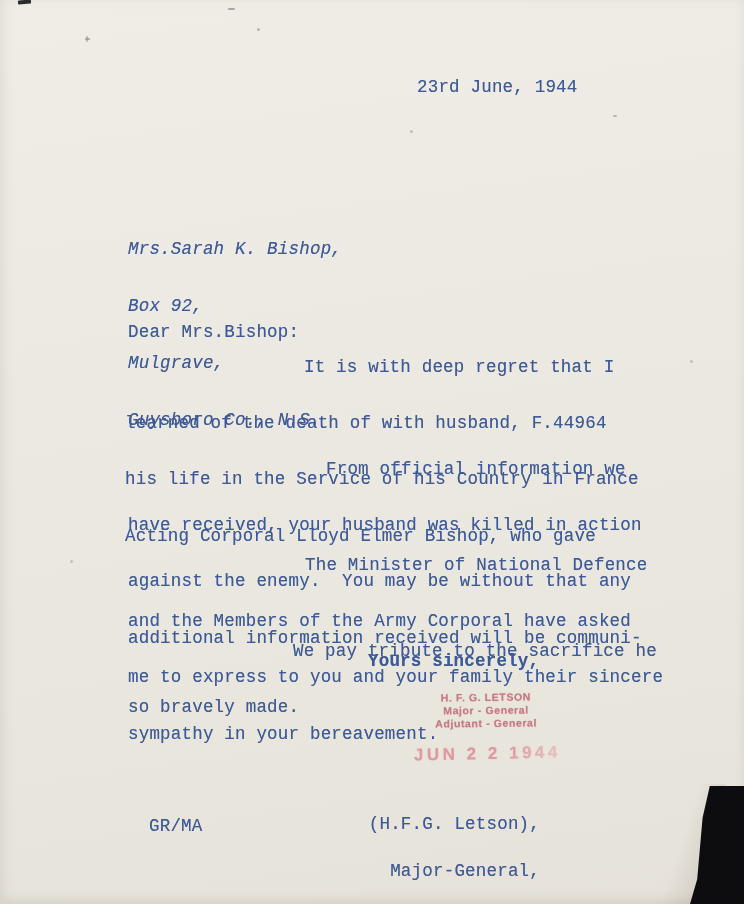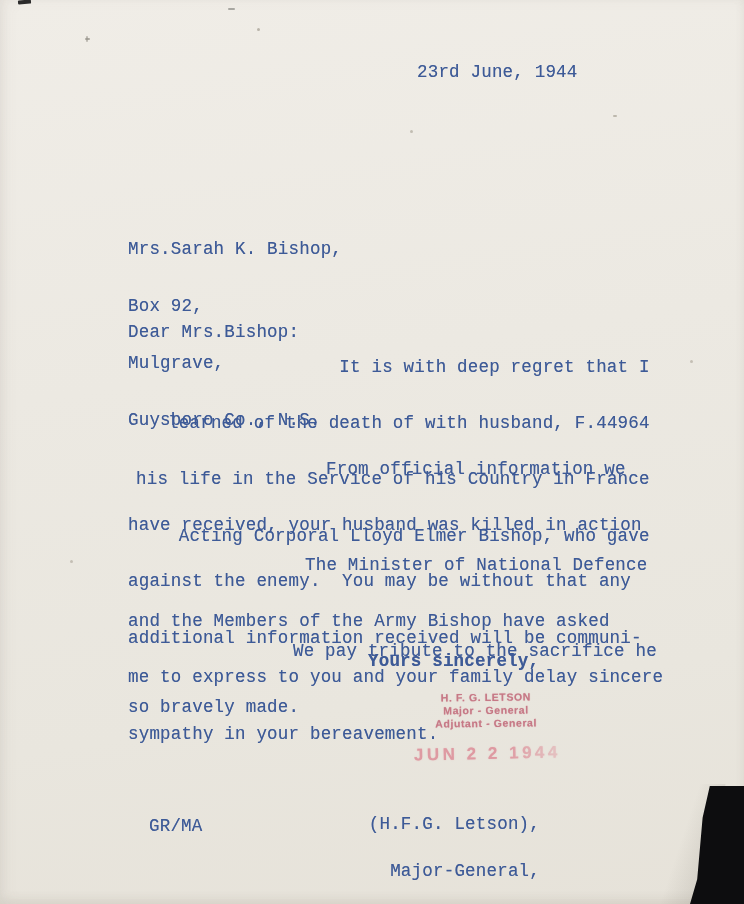--- a/index.html
+++ b/index.html
@@ -19,24 +19,24 @@
     color: var(--ink, #3d5a97);
   }
   .typed {
     position: absolute;
     font-size: 17.5px;
     line-height: 18.8px;
     white-space: pre;
     letter-spacing: 0.2px;
     text-shadow: 0 0 0.6px rgba(61,90,151,0.55);
   }
-  .date-line       { left: 417px; top: 63px; }
-  .address-block   { left: 128px; top: 202px; line-height: 19px; }
+  .date-line       { left: 417px; top: 78px; }
+  .address-block   { left: 128px; top: 202px; line-height: 19px; font-style: italic; }
   .salutation-line { left: 128px; top: 287px; margin-top: 36px; }
-  .para-1 { left: 136px; top: 320px; text-align: right; }
+  .para-1 { left: 125px; top: 320px; }
   .para-2 { left: 128px; top: 422px; }
   .para-3 { left: 128px; top: 518px; }
   .para-4 { left: 128px; top: 604px; }
   .ind1 { padding-left: 179px; }
   .ind2 { padding-left: 182px; text-align: center; }
   .ind3 { padding-left: 177px; }
   .ind4 { padding-left: 165px; }
   .closing-line { left: 368px; top: 652px; font-weight: bold; }
   .sig-block {
     left: 300px; top: 785px; width: 240px;
@@ -124,22 +124,22 @@
 
   <div class="typed para-2">
     <div class="ind2">From official information we</div>
     <div>have received, your husband was killed in action</div>
     <div>against the enemy.  You may be without that any</div>
     <div>additional information received will be communi-</div>
   </div>
 
   <div class="typed para-3">
     <div class="ind3">The Minister of National Defence</div>
-    <div>and the Members of the Army Bishop have asked</div>
-    <div>me to express to you and your family delay sincere</div>
+    <div>and the Members of the Army Corporal have asked</div>
+    <div>me to express to you and your family their sincere</div>
     <div>sympathy in your bereavement.</div>
   </div>
 
   <div class="typed para-4">
     <div class="ind4">We pay tribute to the sacrifice he</div>
     <div>so bravely made.</div>
   </div>
 
   <div class="typed closing-line">Yours sincerely,</div>
 

